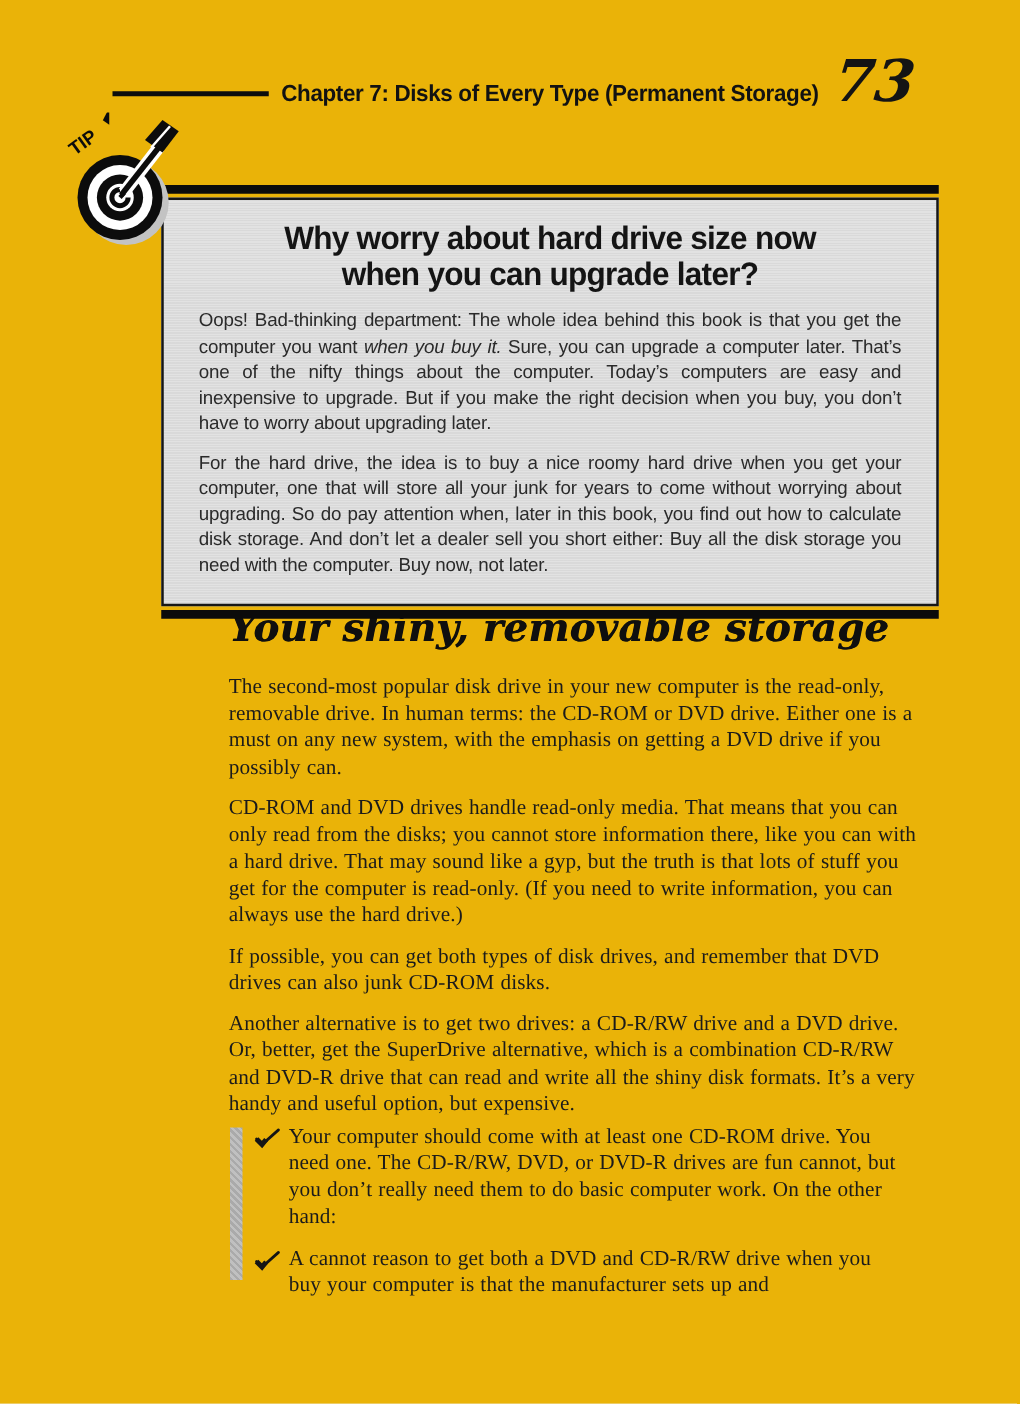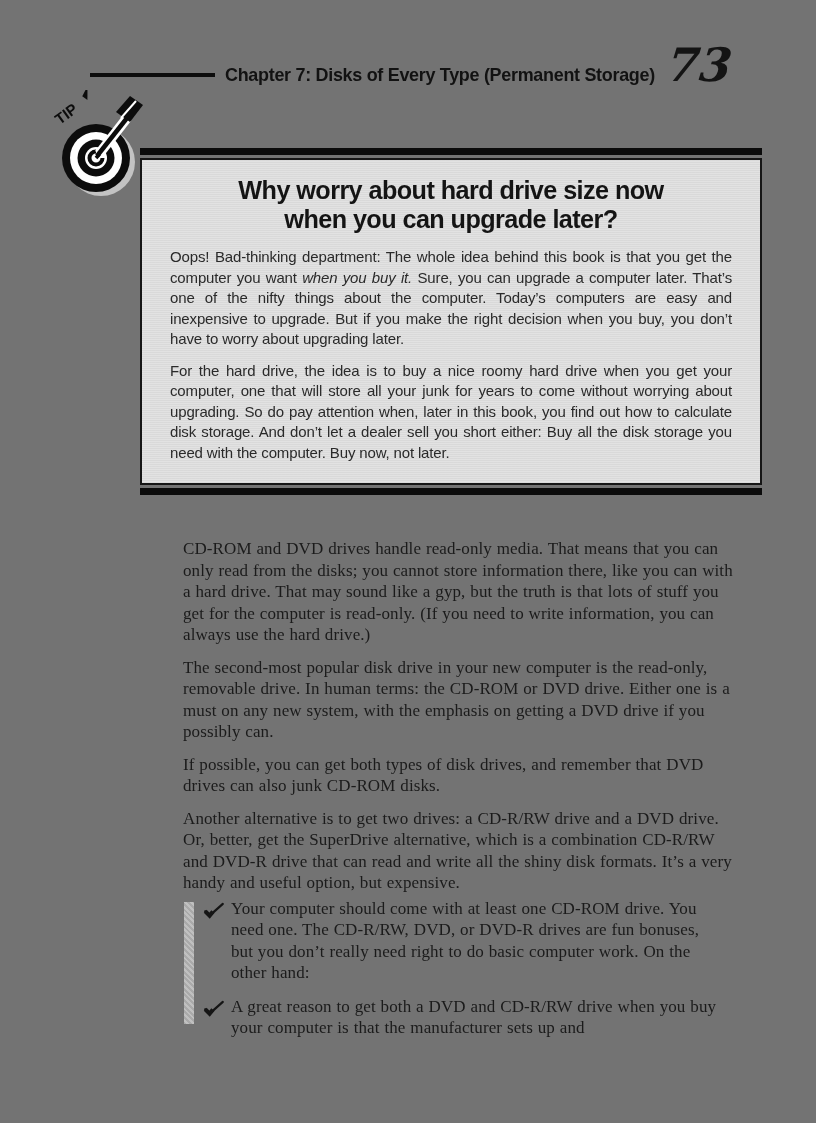--- a/index.html
+++ b/index.html
@@ -1,38 +1,38 @@
 <!DOCTYPE html>
 <html><head>
 <meta charset="utf-8">
 <style>
   html,body{margin:0;padding:0;background:#f2f2f2;}
   .page{
-    position:relative;width:816px;height:1123px;background:#737373;
+    position:relative;width:816px;height:1123px;background:#eab308;
     font-family:"Liberation Sans",sans-serif;overflow:hidden;margin:0 auto;
   }
 
   
   .pagehead{position:absolute;left:90px;right:84px;top:46px;display:flex;align-items:flex-end;}
   .head-rule{width:128px;height:4px;background:#0d0d0d;margin:0 10px 7px 0;}
   .chapter-title{
     font:700 18.5px/1 "Liberation Sans",sans-serif;letter-spacing:-0.3px;
     color:#121212;margin:0;white-space:nowrap;transform:scaleX(0.97);transform-origin:left bottom;
   }
   .page-number{
     margin-left:auto;font-family:"DejaVu Serif",serif;font-style:italic;font-weight:700;
     font-size:46px;line-height:38px;color:#141414;transform:skewX(-6deg);
   }
 
   
   .tip{position:absolute;left:50px;top:90px;width:96px;height:112px;z-index:3;}
   .tip svg{width:100%;height:100%;}
 
   
-  .sidebar{position:absolute;left:116px;top:148px;width:622px;z-index:2;padding-left:24px;}
+  .sidebar{position:absolute;left:105px;top:148px;width:622px;z-index:2;padding-left:24px;}
   .sb-bar{height:7px;background:#0b0b0b;}
   .sb-bar.top{margin-bottom:3px;}
   .sb-bar.bottom{margin-top:3px;}
   .sb-box{
     border:2px solid #161616;
     background:#e1e1e1;
     background-image:repeating-linear-gradient(0deg, rgba(0,0,0,0.035) 0 1px, rgba(255,255,255,0.04) 1px 2px);
     padding:12px 28px 9px;
   }
   .sb-title{
@@ -107,42 +107,43 @@
     <div class="sb-box">
       <h2 class="sb-title"><span>Why worry about hard drive size now</span><br><span>when you can upgrade later?</span></h2>
       <div id="sidebar-paras">
           <p class="sb-para"><span>Oops! Bad-thinking department: The whole idea behind this book is that you get the computer you want </span><em>when you buy it.</em><span> Sure, you can upgrade a computer later. That’s one of the nifty things about the computer. Today’s computers are easy and inexpensive to upgrade. But if you make the right decision when you buy, you don’t have to worry about upgrading later.</span></p>
           <p class="sb-para"><span>For the hard drive, the idea is to buy a nice roomy hard drive when you get your computer, one that will store all your junk for years to come without worrying about upgrading. So do pay attention when, later in this book, you find out how to calculate disk storage. And don’t let a dealer sell you short either: Buy all the disk storage you need with the computer. Buy now, not later.</span></p>
         </div>
     </div>
     <div class="sb-bar bottom"></div>
   </aside>
 
+  <h2 class="script-head">Your shiny, removable storage</h2>
 
   <main class="bodycol">
     <div id="body-paras">
+        <p class="body-para">The second-most popular disk drive in your new computer is the read-only, removable drive. In human terms: the CD-ROM or DVD drive. Either one is a must on any new system, with the emphasis on getting a DVD drive if you possibly can.</p>
         <p class="body-para">CD-ROM and DVD drives handle read-only media. That means that you can only read from the disks; you cannot store information there, like you can with a hard drive. That may sound like a gyp, but the truth is that lots of stuff you get for the computer is read-only. (If you need to write information, you can always use the hard drive.)</p>
-        <p class="body-para">The second-most popular disk drive in your new computer is the read-only, removable drive. In human terms: the CD-ROM or DVD drive. Either one is a must on any new system, with the emphasis on getting a DVD drive if you possibly can.</p>
         <p class="body-para">If possible, you can get both types of disk drives, and remember that DVD drives can also junk CD-ROM disks.</p>
         <p class="body-para">Another alternative is to get two drives: a CD-R/RW drive and a DVD drive. Or, better, get the SuperDrive alternative, which is a combination CD-R/RW and DVD-R drive that can read and write all the shiny disk formats. It’s a very handy and useful option, but expensive.</p>
       </div>
     <div class="bullets">
       <div class="bullet-bar"></div>
       <div id="bullet-items">
           <div class="bullet-item">
             <svg class="check" viewBox="0 0 30 22">
     <path d="M3 12 L9 18 L27 2" stroke="#151515" stroke-width="3" fill="none" stroke-linecap="round"></path>
     <path d="M3 12 L9 18 L13.5 12.5" stroke="#151515" stroke-width="5.5" fill="none"></path>
   </svg>
-            <div class="bullet-text">Your computer should come with at least one CD-ROM drive. You need one. The CD-R/RW, DVD, or DVD-R drives are fun bonuses, but you don’t really need right to do basic computer work. On the other hand:</div>
+            <div class="bullet-text">Your computer should come with at least one CD-ROM drive. You need one. The CD-R/RW, DVD, or DVD-R drives are fun cannot, but you don’t really need them to do basic computer work. On the other hand:</div>
           </div>
           <div class="bullet-item">
             <svg class="check" viewBox="0 0 30 22">
     <path d="M3 12 L9 18 L27 2" stroke="#151515" stroke-width="3" fill="none" stroke-linecap="round"></path>
     <path d="M3 12 L9 18 L13.5 12.5" stroke="#151515" stroke-width="5.5" fill="none"></path>
   </svg>
-            <div class="bullet-text">A great reason to get both a DVD and CD-R/RW drive when you buy your computer is that the manufacturer sets up and</div>
+            <div class="bullet-text">A cannot reason to get both a DVD and CD-R/RW drive when you buy your computer is that the manufacturer sets up and</div>
           </div>
         </div>
     </div>
   </main>
 
 </div>
 
 </body></html>

